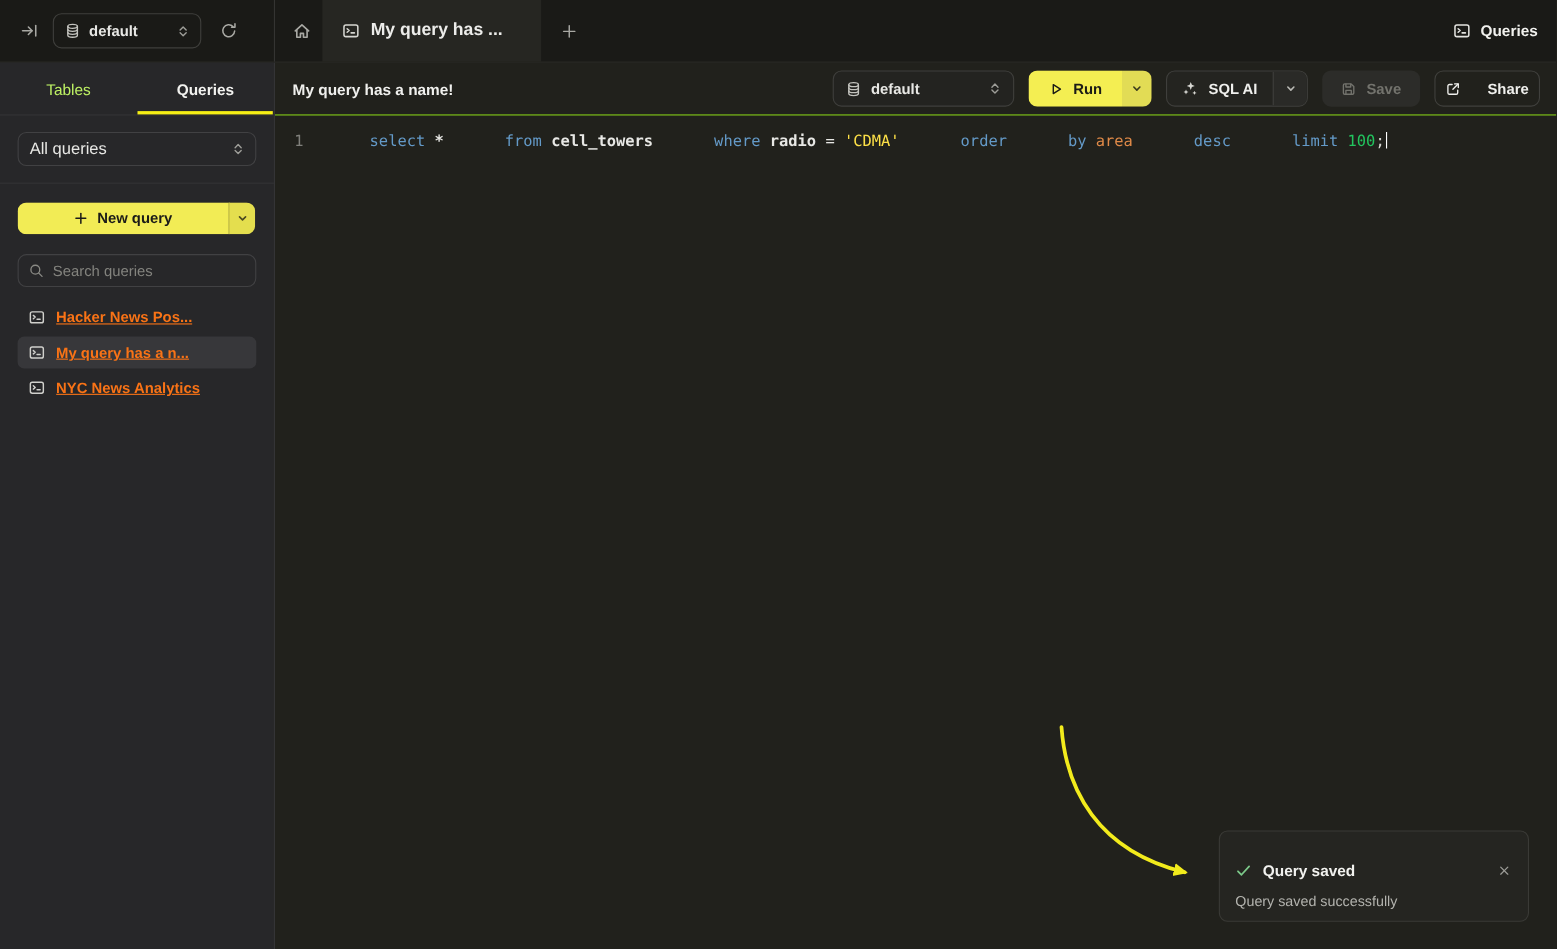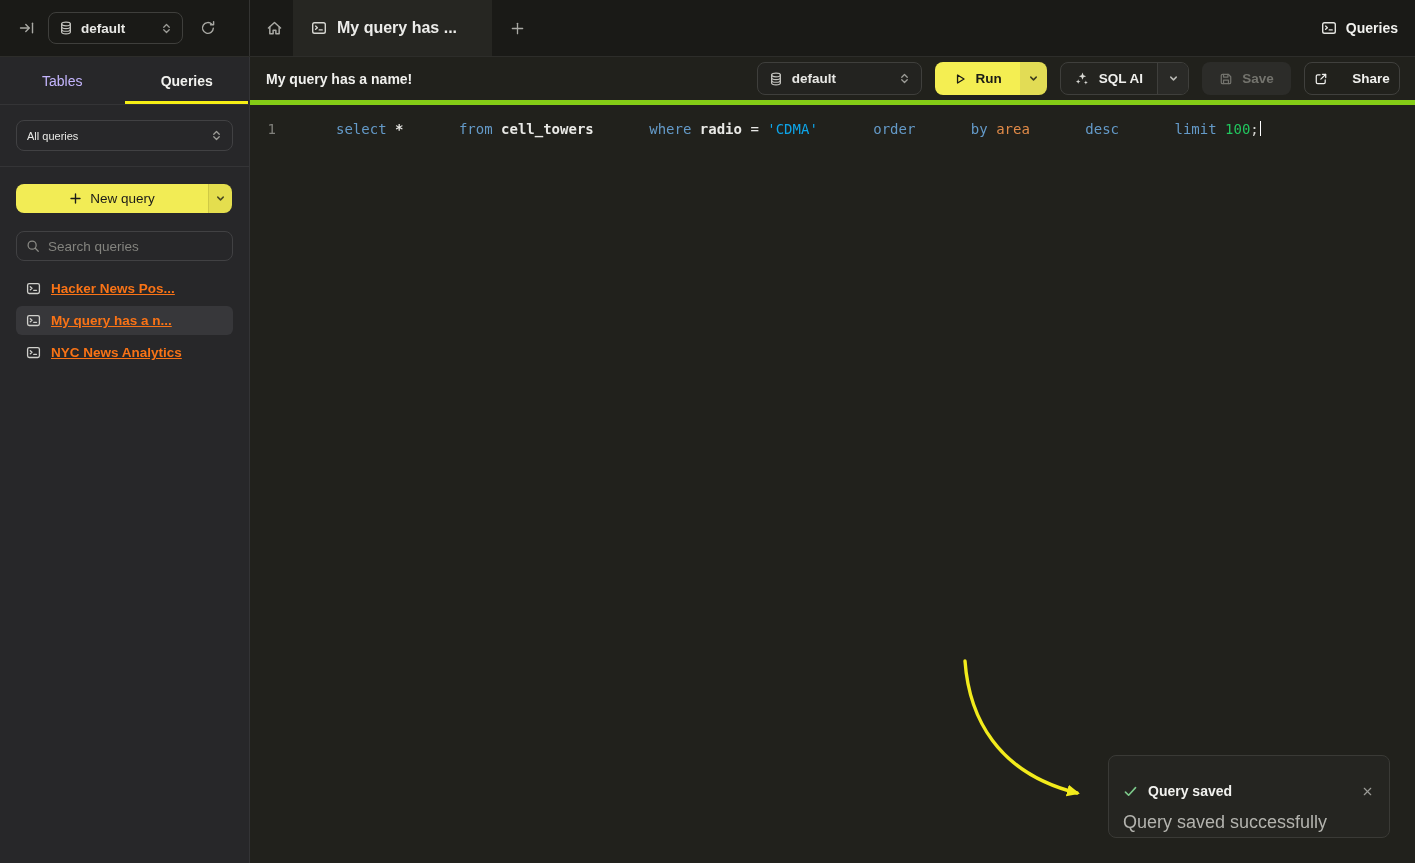--- a/index.html
+++ b/index.html
@@ -27,46 +27,46 @@
   .tab-plus { margin-left:18px; align-self:center; }
 
   .topbar-right { display:flex; align-items:center; gap:9px; padding-right:17px; cursor:pointer; }
   .topbar-right .q-lbl { font-size:14px; font-weight:700; color:#f1f1ee; }
   .topbar-right .q-ic { color:#e3e3df; }
 
   
   .sidebar { position:absolute; top:57px; left:0; width:250px; height:806px; background:#272729; border-right:1px solid #343436; }
   .sidebar-tabs { height:48px; display:flex; border-bottom:1px solid #343436; position:relative; }
   .s-tab { flex:1; display:flex; align-items:center; justify-content:center; font-size:14px; cursor:pointer; background:none; border:none; }
-  .s-tab.inactive { color:#c4b5fd; font-weight:400; }
+  .s-tab.inactive { color:#bef264; font-weight:400; }
   .s-tab.active { color:#f2f2ef; font-weight:600; }
   .s-tab-underline { position:absolute; left:125px; width:123px; bottom:0; height:3px; background:#f6ef15; }
 
   .filter-select { margin:15px 16px 0 16px; width:217px; height:31px; border:1px solid #414143; border-radius:8px; display:flex; align-items:center; padding:0 10px; cursor:pointer; background:transparent; }
-  .filter-select .lbl { flex:1; font-size:11px; color:#e8e8e5; text-align:left; }
+  .filter-select .lbl { flex:1; font-size:15px; color:#e8e8e5; text-align:left; }
   .sidebar-divider { margin-top:15px; height:1px; background:#343436; }
 
   .newq-btn { margin:17px 16px 0 16px; width:216px; height:29px; border-radius:8px; display:flex; overflow:hidden; cursor:pointer; border:none; padding:0; background:none; }
-  .newq-main { flex:1; background:#f2ec55; color:#1b1b18; display:flex; align-items:center; justify-content:center; gap:8px; font-size:13.5px; font-weight:400; }
+  .newq-main { flex:1; background:#f2ec55; color:#1b1b18; display:flex; align-items:center; justify-content:center; gap:8px; font-size:13.5px; font-weight:700; }
   .newq-caret { width:24px; background:#e4de4e; border-left:1px solid #cfc945; display:flex; align-items:center; justify-content:center; color:#4a4a22; }
 
   .search-box { margin:18px 16px 0 16px; width:217px; height:30px; border:1px solid #414143; border-radius:8px; display:flex; align-items:center; padding:0 9px; gap:8px; }
   .search-box .s-ic { color:#8a8a85; flex:0 0 auto; }
   .search-box input { background:transparent; border:none; outline:none; width:100%; font-size:13.5px; color:#e8e8e5; font-family:"Liberation Sans", sans-serif; }
   .search-box input::placeholder { color:#83837e; }
 
   .query-list { margin:13px 16px 0 16px; display:flex; flex-direction:column; gap:3px; }
   .query-item { height:29px; border-radius:6px; display:flex; align-items:center; gap:10px; padding:0 10px; cursor:pointer; color:#f97316;text-decoration:underline; }
   .query-item.selected { background:#37373a; }
   .query-item .qi-ic { color:#d0d0cc; flex:0 0 auto; }
   .query-item .qi-lbl { font-size:13.5px; font-weight:600; white-space:nowrap; overflow:hidden; }
 
   
   .main { position:absolute; top:57px; left:250px; width:1165px; height:806px; background:#21211c; }
-  .main-header { height:48px; border-bottom:5px solid #84cc16; display:flex; align-items:center; padding:0 15px 0 16px; }
+  .main-header { height:48px; border-bottom:1px solid #84cc16; display:flex; align-items:center; padding:0 15px 0 16px; }
   .main-title { font-size:14px; font-weight:600; color:#f0f0ed; flex:1; }
   .toolbar { display:flex; align-items:center; gap:13px; }
   .tb-select { width:165px; height:33px; border:1px solid #3f3f3c; border-radius:8px; background:#232320; display:flex; align-items:center; gap:9px; padding:0 11px; cursor:pointer; }
   .tb-select .lbl { flex:1; font-size:13.5px; font-weight:600; color:#e8e8e5; text-align:left; }
   .tb-select .db-ic { color:#c3c3be; }
 
   .run-btn { height:33px; border-radius:8px; overflow:hidden; display:flex; cursor:pointer; border:none; padding:0; background:none; }
   .run-main { width:85px; background:#f4ee52; color:#1b1b16; display:flex; align-items:center; justify-content:center; gap:9px; font-size:13.5px; font-weight:600; }
   .run-main .play-ic { color:#1b1b16; }
   .run-caret { width:27px; background:#e2dc55; display:flex; align-items:center; justify-content:center; color:#3c3c1d; }
@@ -79,34 +79,34 @@
   .save-btn { height:33px; width:89px; border:none; border-radius:8px; background:#2c2c29; display:flex; align-items:center; justify-content:center; gap:9px; font-size:13.5px; font-weight:600; color:#73736d; cursor:default; }
   .share-btn { height:33px; width:96px; border:1px solid #40403d; border-radius:8px; background:transparent; display:flex; align-items:center; justify-content:center; gap:24px; font-size:13.5px; font-weight:600; color:#f0f0ed; cursor:pointer; }
 
   
   .editor { padding:14px 0 0 16px; display:flex; font-family:"DejaVu Sans Mono", monospace; font-size:14px; line-height:21px; }
   .gutter { color:#80807b; width:10px; text-align:right; margin-right:13px; flex:0 0 auto; }
   .code-line { white-space:pre; }
   .tok-keyword { color:#649ac8;margin-left:47px; }
   .tok-identifier { color:#e8e8e5; font-weight:bold; }
   .tok-operator { color:#e8e8e5; }
-  .tok-string { color:#0ea5e9; }
+  .tok-string { color:#fde047; }
   .tok-column { color:#e08a48; }
   .tok-number { color:#22c55e; }
   .tok-punctuation { color:#d6d6d2; }
   .tok-plain { color:#e8e8e5; }
   .caret { display:inline-block; width:1.5px; height:15px; background:#ffffff; vertical-align:-2px; margin-left:1px; }
 
   
   .toast { position:absolute; left:1108px; top:755px; width:282px; height:83px; background:#252521; border:1px solid #3a3a36; border-radius:8px; padding:27px 14px 0 14px; z-index:5; }
   .toast-head { display:flex; align-items:center; gap:10px; }
   .toast-check { color:#7cc98a; flex:0 0 auto; }
   .toast-title { font-size:14px; font-weight:700; color:#f2f2ef; flex:1; }
   .toast-close { background:none; border:none; color:#9a9a95; cursor:pointer; padding:0; margin-right:2px; }
-  .toast-msg { margin-top:13px; font-size:18px; color:#b3b3ae; }
+  .toast-msg { margin-top:13px; font-size:13px; color:#b3b3ae; }
 
   
   .anno-arrow { position:absolute; left:935px; top:645px; z-index:4; pointer-events:none; }
 </style>
 </head>
 <body>
 
 <div id="app">
 
   <div class="topbar">

